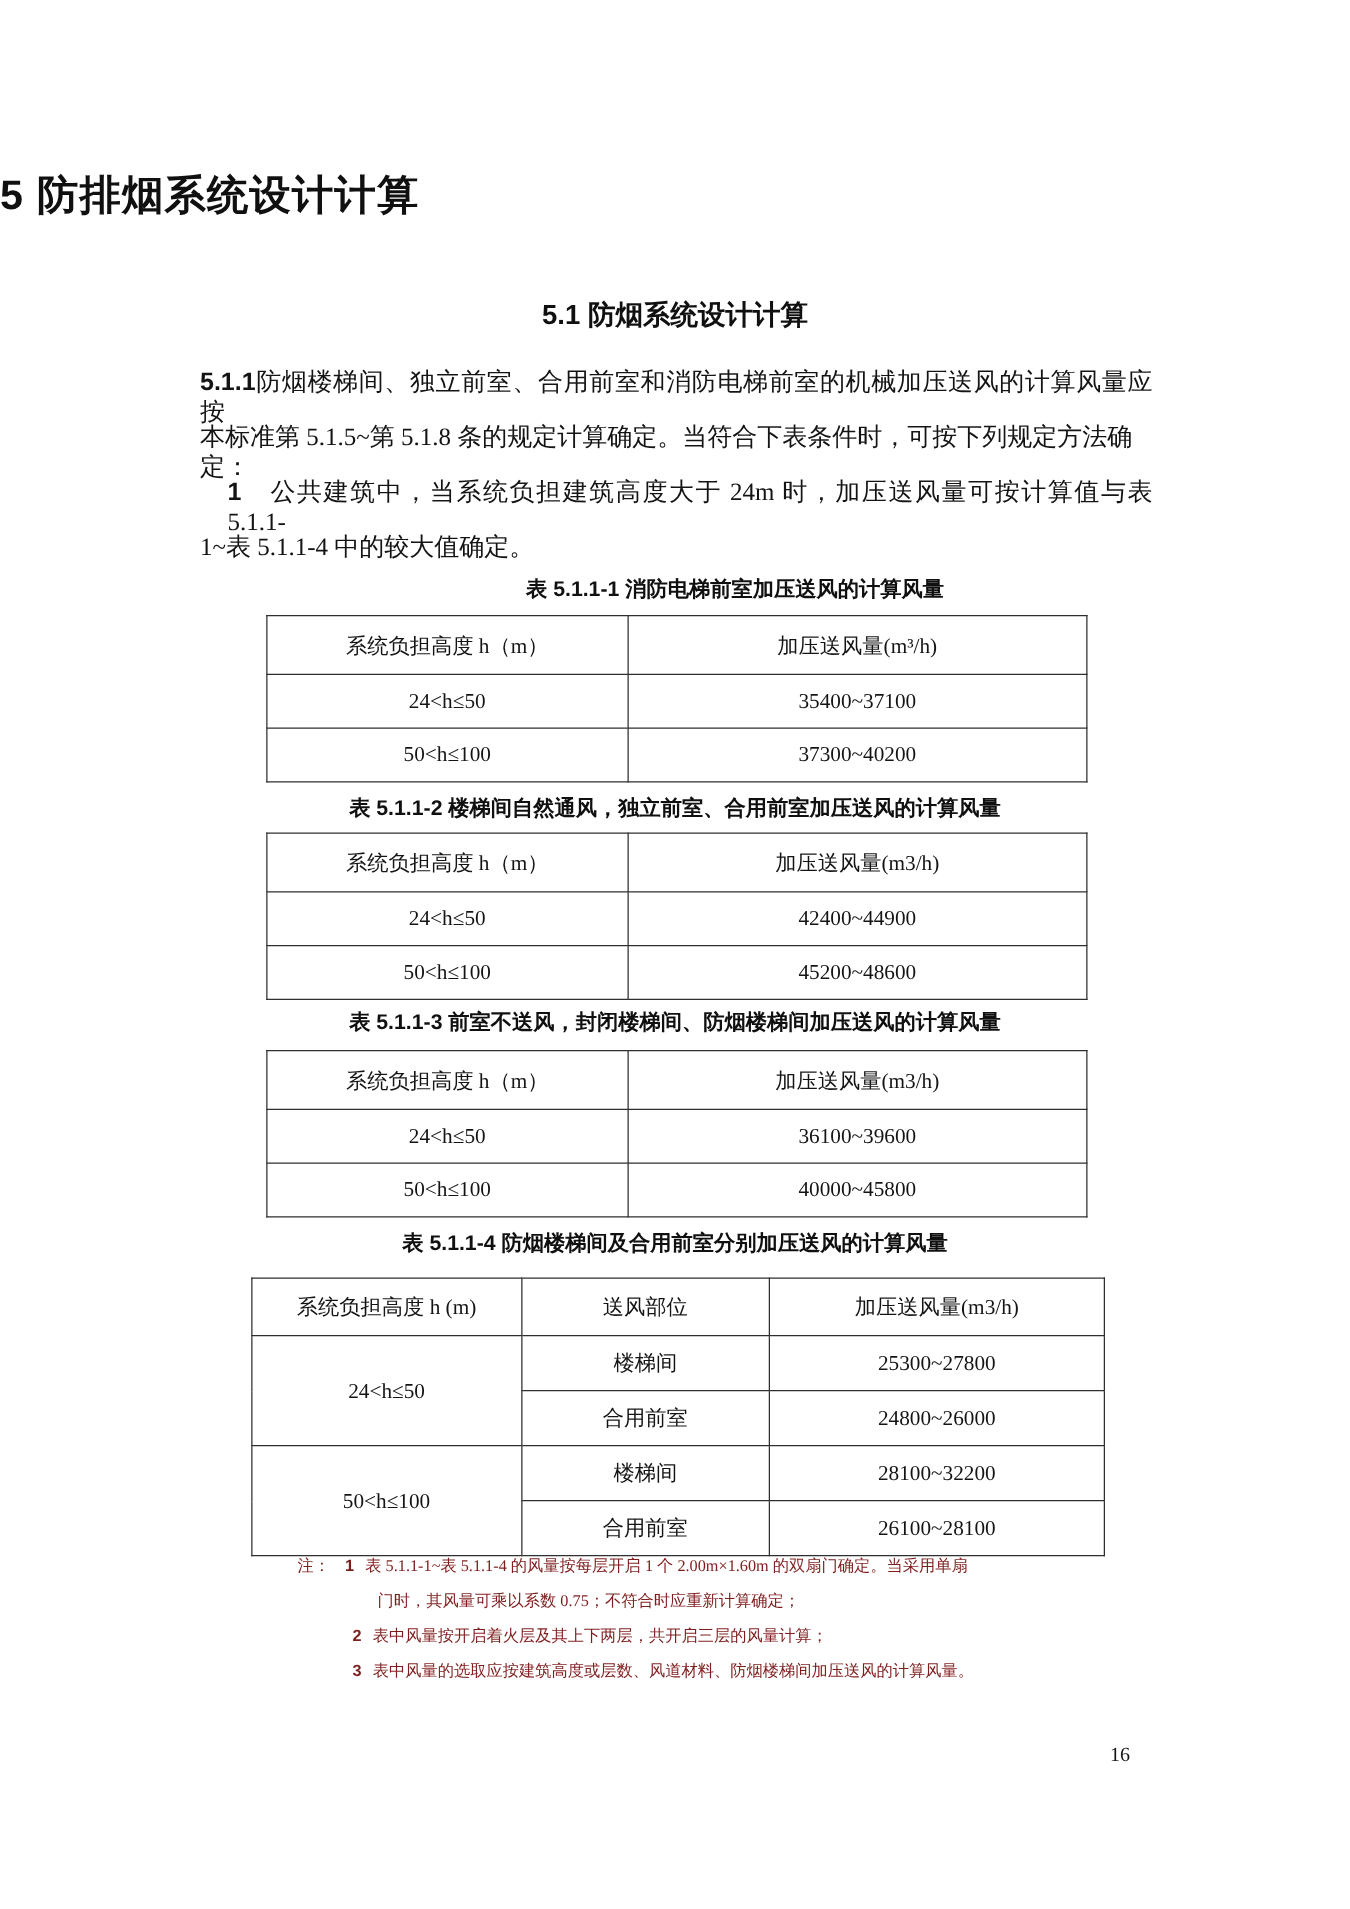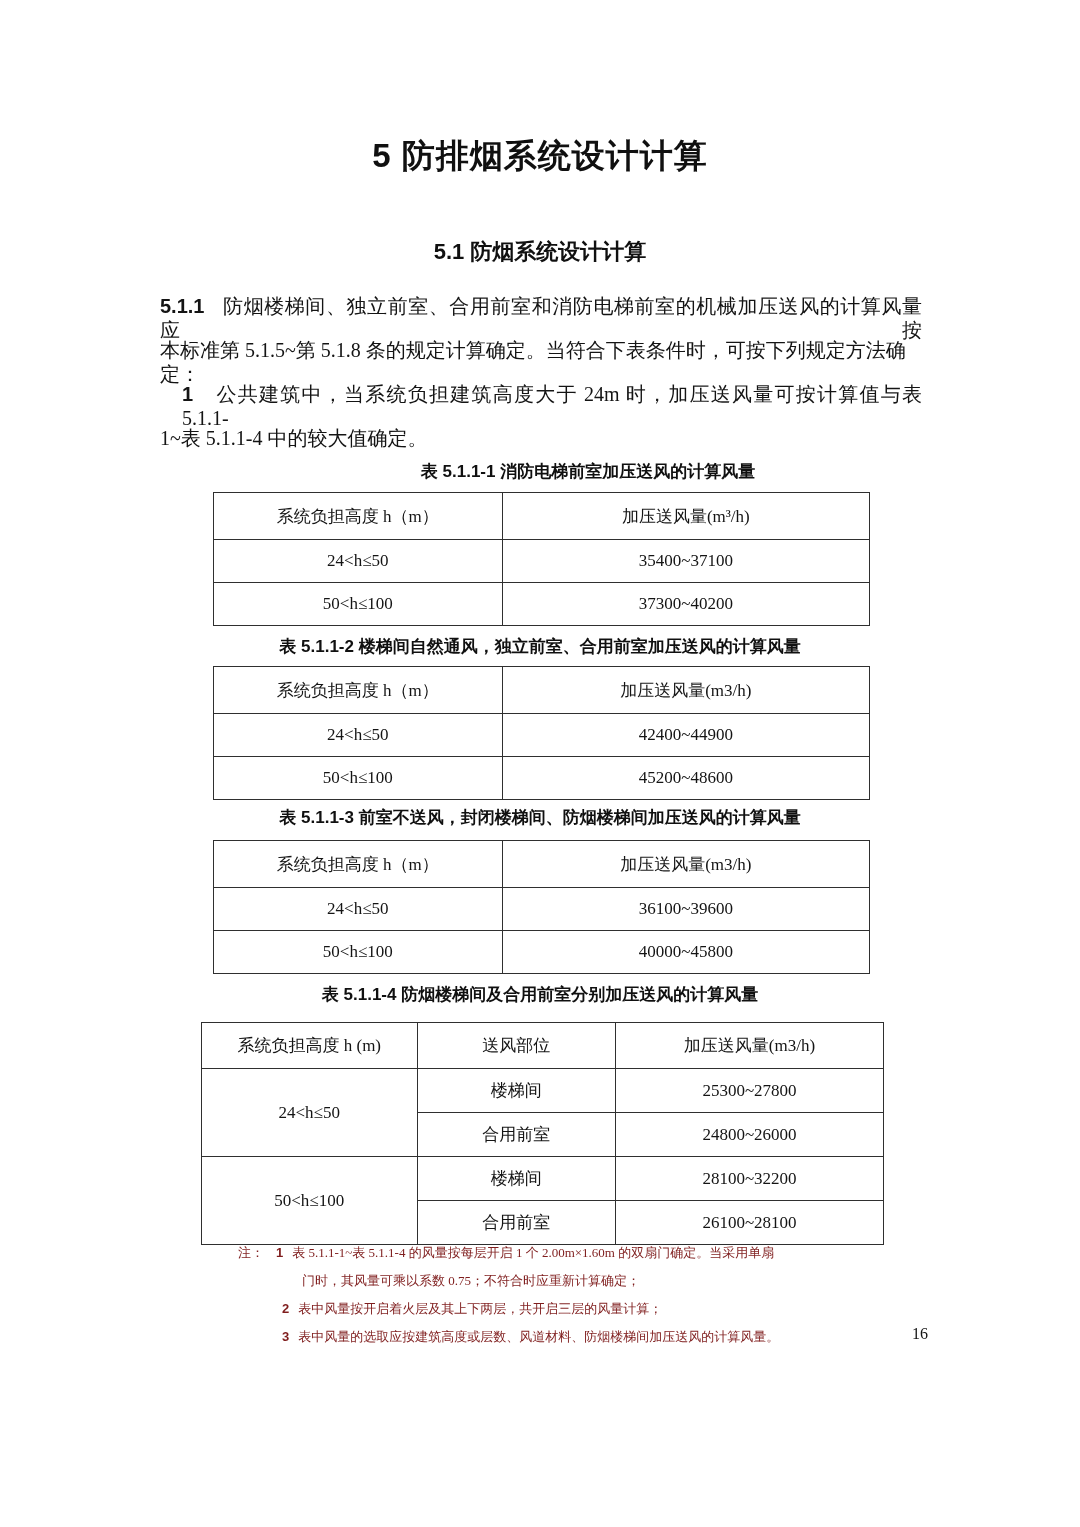--- a/index.html
+++ b/index.html
@@ -3,38 +3,38 @@
 <meta charset="utf-8">
 <style>
   html,body { margin:0; padding:0; background:#ffffff; }
   .page {
     position:relative; width:1080px; height:1527px; background:#ffffff;
     overflow:hidden; color:#141414;
     font-family:"Liberation Serif", serif;
   }
   .doc-title {
     position:absolute; top:134px; left:0; width:100%; margin:0;
-    text-align:center; font-family:"Liberation Sans", sans-serif;
+    font-family:"Liberation Sans", sans-serif;
     font-weight:bold; font-size:33px; letter-spacing:1px; color:#101010;
   }
   .sec-title {
     position:absolute; top:237px; left:0; width:100%; margin:0;
     text-align:center; font-family:"Liberation Sans", sans-serif;
     font-weight:bold; font-size:22px; color:#101010;
   }
   .bodyline {
     position:absolute; left:160px; width:762px;
     font-size:20px; line-height:24px; color:#141414;
   }
   .bodyline.just { text-align:justify; text-align-last:justify; }
   .l1 { top:294px; }
   .l2 { top:338px; }
   .l3 { top:382px; padding-left:22px; width:740px; }
   .l4 { top:426px; }
-  .clause-num { font-family:"Liberation Sans", sans-serif; font-weight:bold; margin-right:18px; }
+  .clause-num { font-family:"Liberation Sans", sans-serif; font-weight:bold; margin-right:0; }
   .item-num   { font-family:"Liberation Sans", sans-serif; font-weight:bold; margin-right:22px; }
 
   .tcaption {
     position:absolute; left:0; width:100%; text-align:center;
     font-family:"Liberation Sans", sans-serif; font-weight:bold;
     font-size:17px; color:#101010;
   }
   .c1 { top:460px;padding-left:48px; } .c2 { top:635px; } .c3 { top:806px; } .c4 { top:983px; }
 
   table.tbl {
@@ -57,22 +57,22 @@
   }
   .nrow { margin-bottom:8px; }
   .nlabel { margin-right:12px; }
   .nnum {
     font-family:"Liberation Sans", sans-serif; font-weight:bold; margin-right:9px;
   }
   .nrow.cont  { padding-left:64px; }
   .nrow.sub   { padding-left:44px; }
 
   .pagenum {
-    position:absolute; left:888px; top:1325px; font-size:16px;
-    font-family:"Liberation Serif", serif; color:#141414;margin-left:24px;
+    position:absolute; left:888px; top:1396px; font-size:16px;
+    font-family:"Liberation Serif", serif; color:#141414;
   }
 </style>
 </head>
 <body>
 
 <div class="page">
 
   <h1 class="doc-title">5  防排烟系统设计计算</h1>
   <h2 class="sec-title">5.1  防烟系统设计计算</h2>
 

